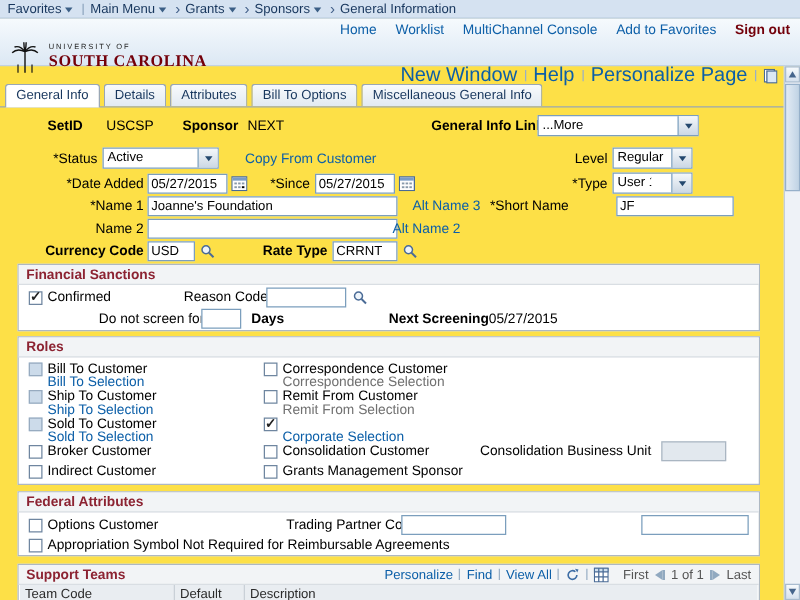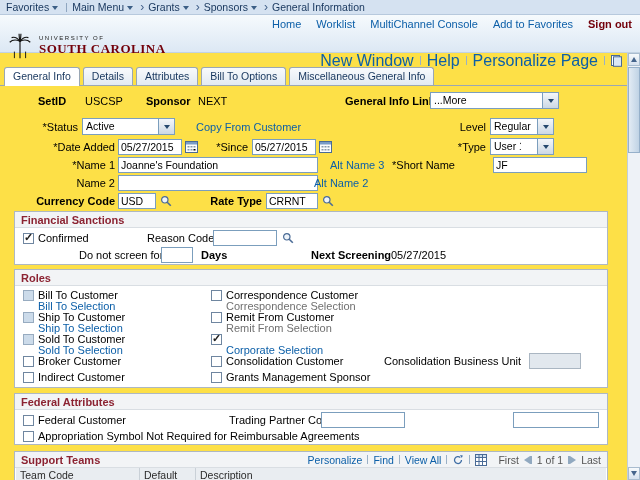--- a/index.html
+++ b/index.html
@@ -296,21 +296,21 @@
     <input class="txt dis" style="left: 514px; top: 83px; width: 52px;" value="">
     <span class="cb" style="left:196px;top:102px;"></span>
     <span class="lb" style="left:211px;top:101px;">Grants Management Sponsor</span>
   </div>
 
   <div class="box" style="top:393px;height:52px;">
     <div class="boxhdr">
       <span class="boxtitle">Federal Attributes</span>
     </div>
     <span class="cb" style="left:8px;top:21px;"></span>
-    <span class="lb" style="left:23px;top:20px;">Federal Customer</span>
+    <span class="lb" style="left:23px;top:20px;">Options Customer</span>
     <span class="lb" style="left:214px;top:20px;">Trading Partner Code</span>
     <input class="txt" style="left: 306px; top: 18px; width: 84px;" value="">
     <span class="lbr" style="left:394px;top:20px;width:100px;margin-top:48px;">Disbursing Office</span>
     <input class="txt" style="left: 498px; top: 18px; width: 86px;" value="">
     <span class="cb" style="left:8px;top:37px;"></span>
     <span class="lb" style="left:23px;top:36px;">Appropriation Symbol Not Required for Reimbursable Agreements</span>
   </div>
 
   <div class="box" style="top:451px;height:40px;">
     <div class="boxhdr">

